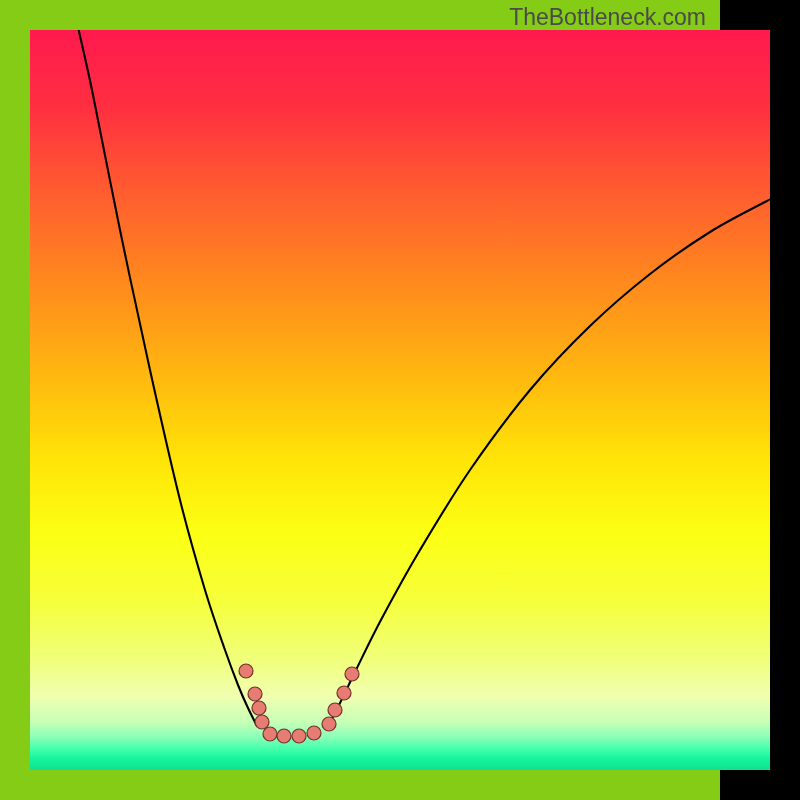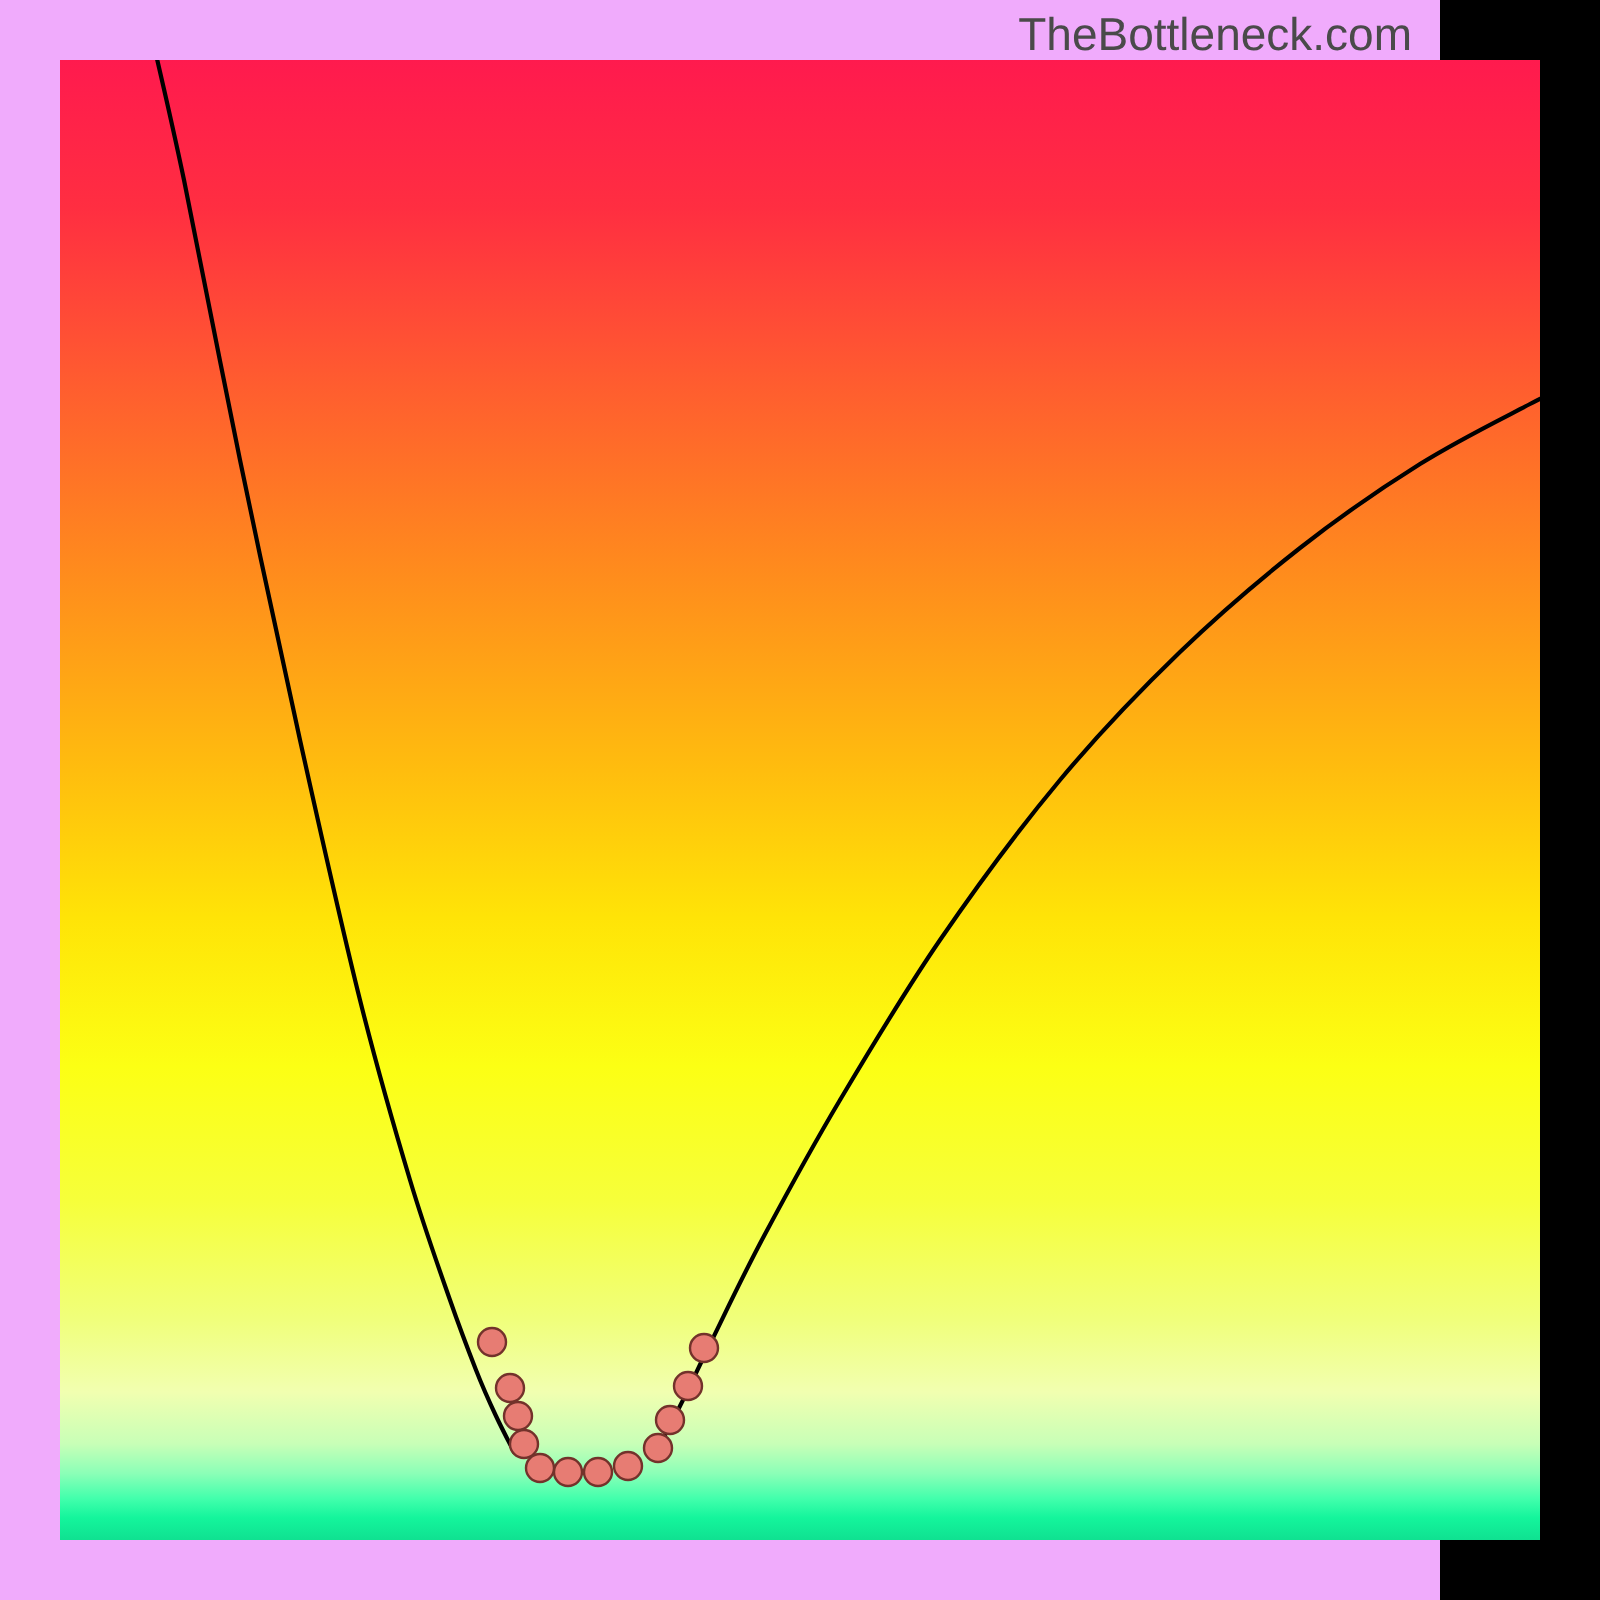--- a/index.html
+++ b/index.html
@@ -10,21 +10,21 @@
     background: #000;
     overflow: hidden;
     font-family: Arial, Helvetica, sans-serif;
   }
   .frame {
     position: absolute;
     left: 0;
     top: 0;
     width: 720px;
     height: 800px;
-    background: #f0abfc;
+    background: #84cc16;
   }
   .plot {
     position: absolute;
     left: 30px;
     top: 30px;
     width: 740px;
     height: 740px;
     overflow: hidden;
   }
   .gradient {

